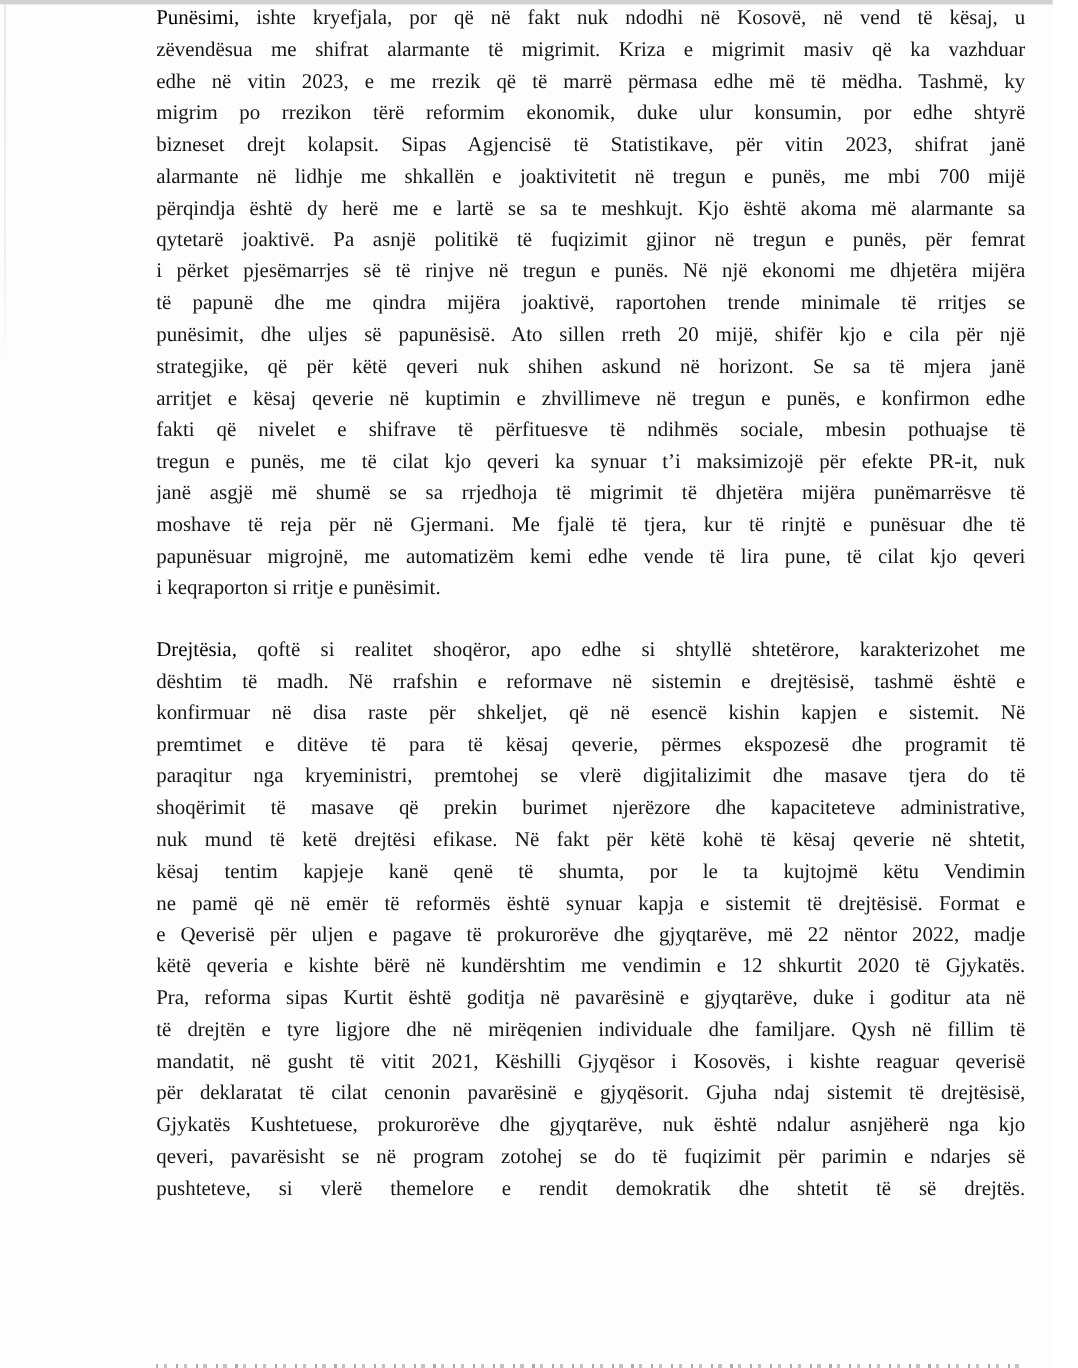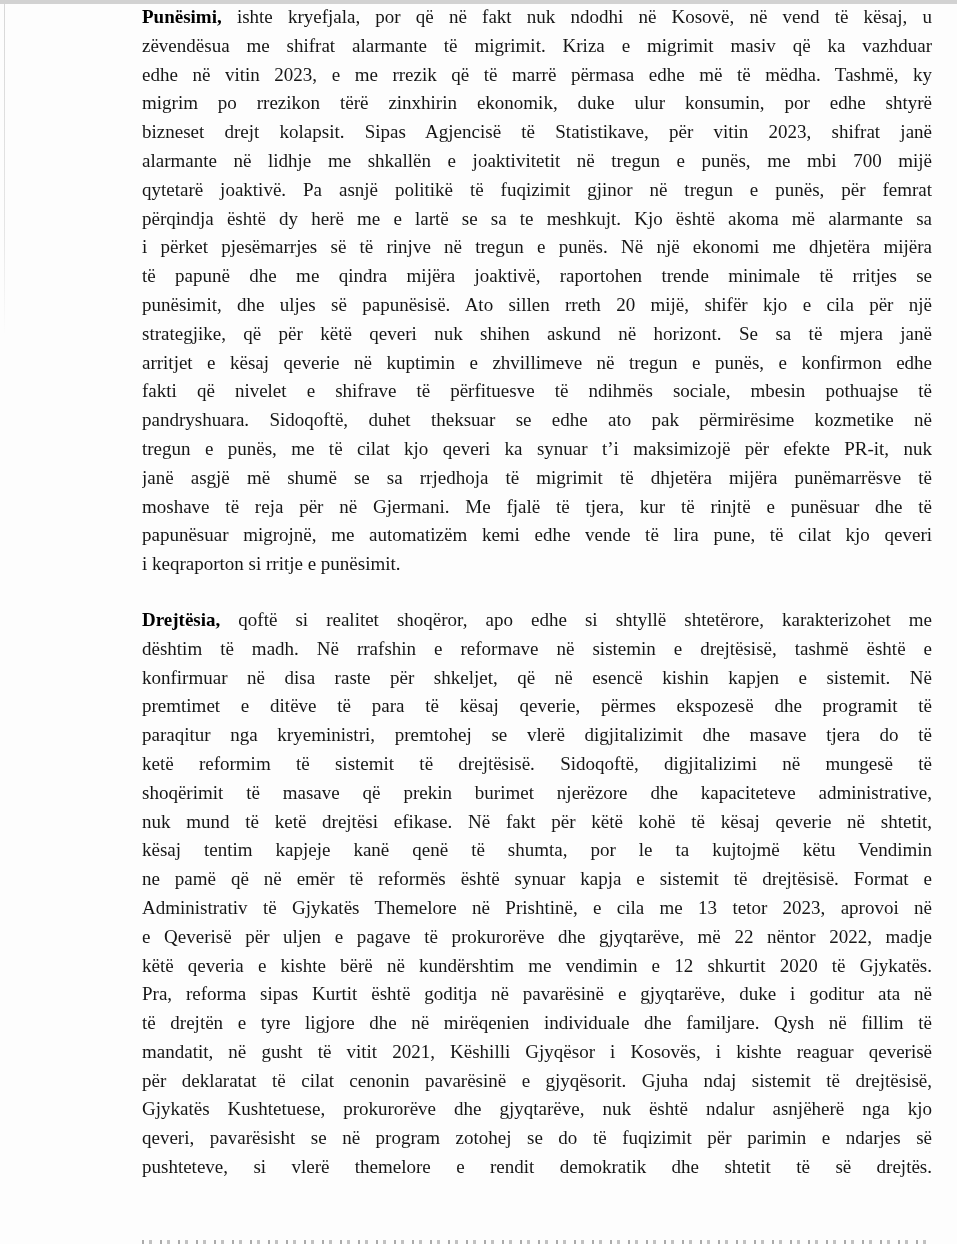--- a/index.html
+++ b/index.html
@@ -43,21 +43,21 @@
     height: 28.8px;
     overflow: hidden;
     text-align: justify;
     text-align-last: justify;
     text-justify: inter-word;
   }
   .line.para-end {
     text-align-last: left;
   }
   .line b, .paragraph b {
-    font-weight: bold;
+    font-weight: normal;
     color: #000000;
   }
   
   .clipped-text-line {
     position: absolute;
     left: 142px; top: 1240px;
     width: 790px; height: 4px;
     overflow: hidden;
     background:
       repeating-linear-gradient(90deg,
@@ -73,50 +73,47 @@
 
 <div class="canvas">
   <div class="page-sheet"></div>
   <div class="page-top-edge"></div>
   <div class="page-left-edge-line"></div>
   <div class="text-block" id="text-block">
       <div class="paragraph">
         <div class="line"><b>Punësimi,</b> <span>ishte kryefjala, por që në fakt nuk ndodhi në Kosovë, në vend të kësaj, u</span></div>
         <div class="line">zëvendësua me shifrat alarmante të migrimit. Kriza e migrimit masiv që ka vazhduar</div>
         <div class="line">edhe në vitin 2023, e me rrezik që të marrë përmasa edhe më të mëdha. Tashmë, ky</div>
-        <div class="line">migrim po rrezikon tërë zinxhirin ekonomik, duke ulur konsumin, por edhe shtyrë</div>
+        <div class="line">migrim po rrezikon tërë reformim ekonomik, duke ulur konsumin, por edhe shtyrë</div>
         <div class="line">bizneset drejt kolapsit. Sipas Agjencisë të Statistikave, për vitin 2023, shifrat janë</div>
         <div class="line">alarmante në lidhje me shkallën e joaktivitetit në tregun e punës, me mbi 700 mijë</div>
+        <div class="line">përqindja është dy herë me e lartë se sa te meshkujt. Kjo është akoma më alarmante sa</div>
         <div class="line">qytetarë joaktivë. Pa asnjë politikë të fuqizimit gjinor në tregun e punës, për femrat</div>
-        <div class="line">përqindja është dy herë me e lartë se sa te meshkujt. Kjo është akoma më alarmante sa</div>
         <div class="line">i përket pjesëmarrjes së të rinjve në tregun e punës. Në një ekonomi me dhjetëra mijëra</div>
         <div class="line">të papunë dhe me qindra mijëra joaktivë, raportohen trende minimale të rritjes se</div>
         <div class="line">punësimit, dhe uljes së papunësisë. Ato sillen rreth 20 mijë, shifër kjo e cila për një</div>
         <div class="line">strategjike, që për këtë qeveri nuk shihen askund në horizont. Se sa të mjera janë</div>
         <div class="line">arritjet e kësaj qeverie në kuptimin e zhvillimeve në tregun e punës, e konfirmon edhe</div>
         <div class="line">fakti që nivelet e shifrave të përfituesve të ndihmës sociale, mbesin pothuajse të</div>
-        <div class="line">pandryshuara. Sidoqoftë, duhet theksuar se edhe ato pak përmirësime kozmetike në</div>
         <div class="line">tregun e punës, me të cilat kjo qeveri ka synuar t’i maksimizojë për efekte PR-it, nuk</div>
         <div class="line">janë asgjë më shumë se sa rrjedhoja të migrimit të dhjetëra mijëra punëmarrësve të</div>
         <div class="line">moshave të reja për në Gjermani. Me fjalë të tjera, kur të rinjtë e punësuar dhe të</div>
         <div class="line">papunësuar migrojnë, me automatizëm kemi edhe vende të lira pune, të cilat kjo qeveri</div>
         <div class="line para-end">i keqraporton si rritje e punësimit.</div>
       </div>
       <div class="paragraph">
         <div class="line"><b>Drejtësia,</b> <span>qoftë si realitet shoqëror, apo edhe si shtyllë shtetërore, karakterizohet me</span></div>
         <div class="line">dështim të madh. Në rrafshin e reformave në sistemin e drejtësisë, tashmë është e</div>
         <div class="line">konfirmuar në disa raste për shkeljet, që në esencë kishin kapjen e sistemit. Në</div>
         <div class="line">premtimet e ditëve të para të kësaj qeverie, përmes ekspozesë dhe programit të</div>
         <div class="line">paraqitur nga kryeministri, premtohej se vlerë digjitalizimit dhe masave tjera do të</div>
-        <div class="line">ketë reformim të sistemit të drejtësisë. Sidoqoftë, digjitalizimi në mungesë të</div>
         <div class="line">shoqërimit të masave që prekin burimet njerëzore dhe kapaciteteve administrative,</div>
         <div class="line">nuk mund të ketë drejtësi efikase. Në fakt për këtë kohë të kësaj qeverie në shtetit,</div>
         <div class="line">kësaj tentim kapjeje kanë qenë të shumta, por le ta kujtojmë këtu Vendimin</div>
         <div class="line">ne pamë që në emër të reformës është synuar kapja e sistemit të drejtësisë. Format e</div>
-        <div class="line">Administrativ të Gjykatës Themelore në Prishtinë, e cila me 13 tetor 2023, aprovoi në</div>
         <div class="line">e Qeverisë për uljen e pagave të prokurorëve dhe gjyqtarëve, më 22 nëntor 2022, madje</div>
         <div class="line">këtë qeveria e kishte bërë në kundërshtim me vendimin e 12 shkurtit 2020 të Gjykatës.</div>
         <div class="line">Pra, reforma sipas Kurtit është goditja në pavarësinë e gjyqtarëve, duke i goditur ata në</div>
         <div class="line">të drejtën e tyre ligjore dhe në mirëqenien individuale dhe familjare. Qysh në fillim të</div>
         <div class="line">mandatit, në gusht të vitit 2021, Këshilli Gjyqësor i Kosovës, i kishte reaguar qeverisë</div>
         <div class="line">për deklaratat të cilat cenonin pavarësinë e gjyqësorit. Gjuha ndaj sistemit të drejtësisë,</div>
         <div class="line">Gjykatës Kushtetuese, prokurorëve dhe gjyqtarëve, nuk është ndalur asnjëherë nga kjo</div>
         <div class="line">qeveri, pavarësisht se në program zotohej se do të fuqizimit për parimin e ndarjes së</div>
         <div class="line">pushteteve, si vlerë themelore e rendit demokratik dhe shtetit të së drejtës.</div>
       </div>

